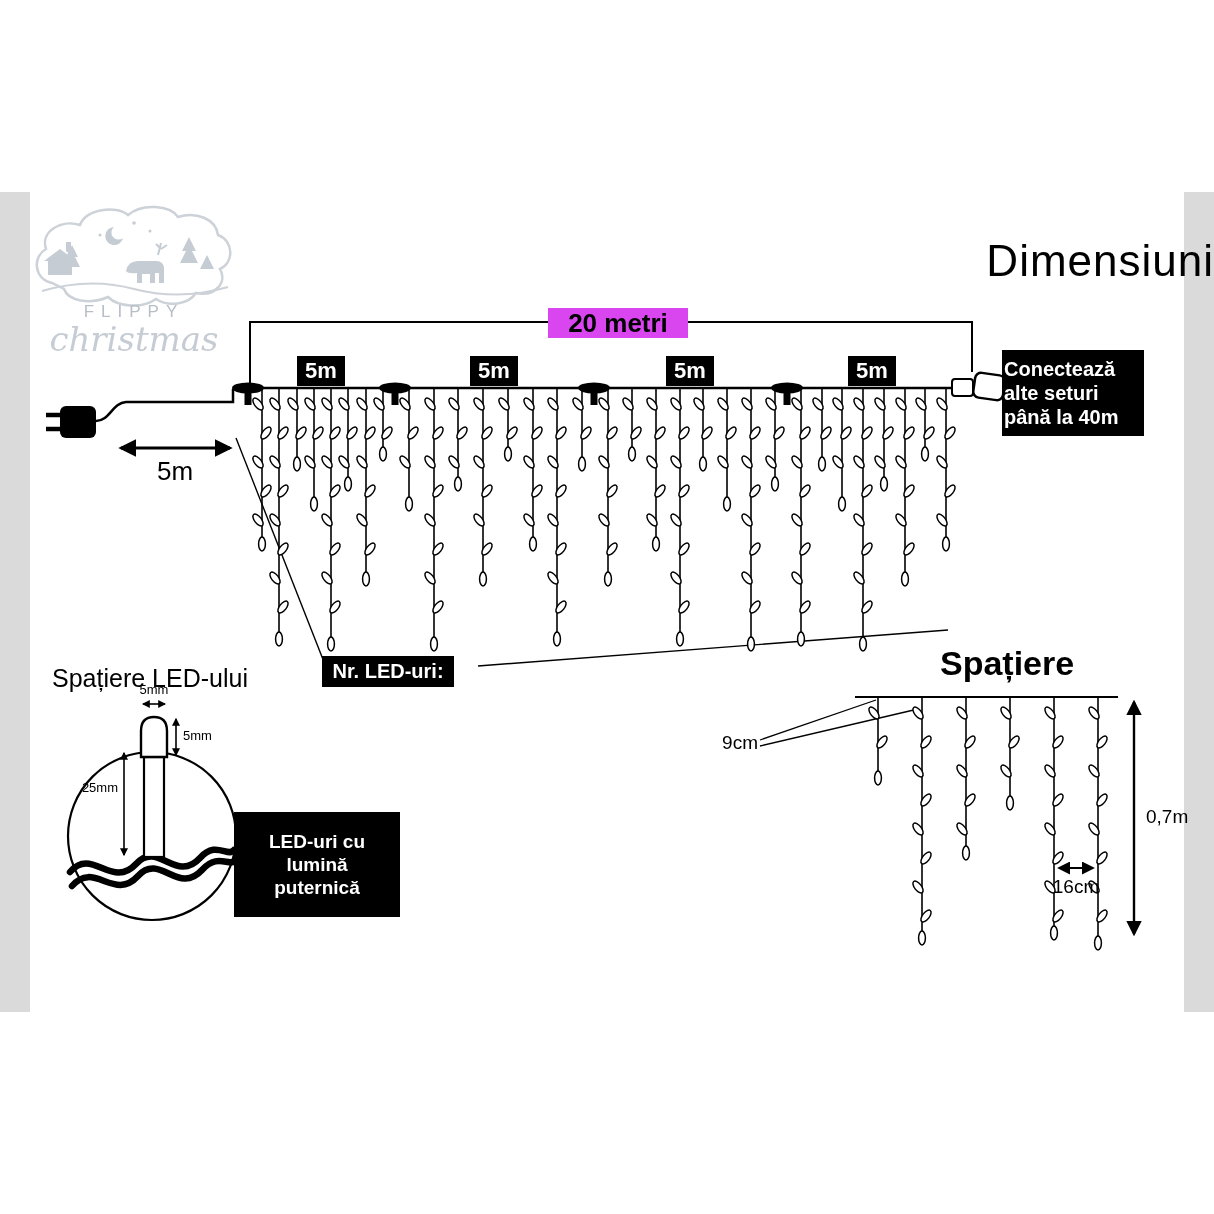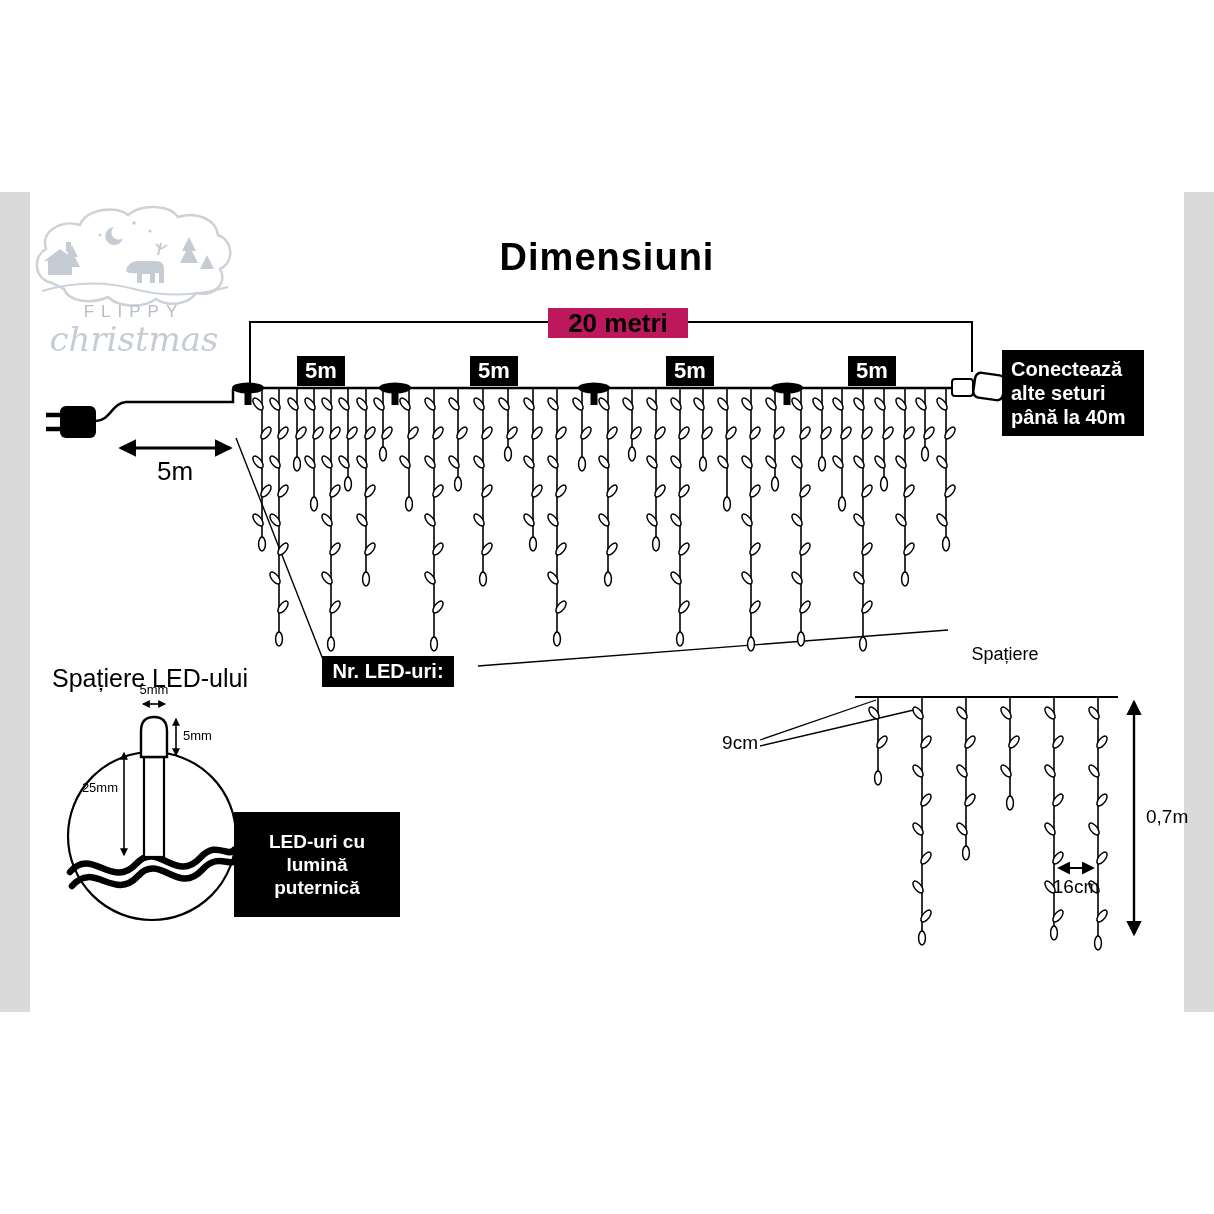--- a/index.html
+++ b/index.html
@@ -7,31 +7,31 @@
   .canvas{position:relative;width:1214px;height:1214px;background:#fff;
           font-family:"Liberation Sans",sans-serif;color:#000;overflow:hidden}
   .gutter{position:absolute;top:192px;width:30px;height:820px;background:#dadada}
   .gutter.left{left:0}
   .gutter.right{right:0}
   svg.diagram{position:absolute;left:0;top:0}
   .lbl{position:absolute;color:#000}
   .center{text-align:center}
   .right{text-align:right}
   .preline{white-space:pre-line}
-  .page-title{left:0;right:0;top:236px;text-align:center;font-size:38px;font-weight:bold;letter-spacing:1px}
-  .total-label{left:548px;top:308px;width:140px;text-align:center;font-size:26px;font-weight:bold;background:#be185d;line-height:30px}
+  .page-title{left:0;right:0;top:236px;text-align:right;font-size:44px;font-weight:normal;letter-spacing:1px}
+  .total-label{left:548px;top:308px;width:140px;text-align:center;font-size:26px;font-weight:bold;background:#d946ef;line-height:30px}
   .black-box{position:absolute;background:#000;color:#fff;font-weight:bold;text-align:center}
   .seg-label{width:48px;height:30px;top:356px;font-size:22px;line-height:30px}
-  .connect-note{left:1002px;top:350px;width:142px;padding:7px 9px;font-size:20px;line-height:24px;text-align:left}
+  .connect-note{left:1002px;top:350px;width:142px;padding:7px 2px;font-size:20px;line-height:24px;text-align:left}
   .led-count{left:322px;top:656px;width:132px;height:31px;font-size:20px;line-height:31px}
   .lead-label{left:130px;top:456px;width:90px;text-align:center;font-size:26px}
   .ledsize-heading{left:52px;top:664px;font-size:25px}
   .mm-label{font-size:13px}
   .led-note{left:234px;top:812px;width:166px;padding:18px 6px;font-size:19px;line-height:23px}
-  .spacing-heading{left:940px;top:644px;width:130px;text-align:center;font-size:18px;font-weight:normal}
+  .spacing-heading{left:940px;top:644px;width:130px;text-align:right;font-size:34px;font-weight:bold}
   .meas-label{font-size:19px}
   .disclaimer{left:0;right:0;top:964px;text-align:center;font-size:23px}
 </style>
 </head>
 <body>
 
 <div class="canvas">
 
   <div class="gutter left"></div>
   <div class="gutter right"></div>

